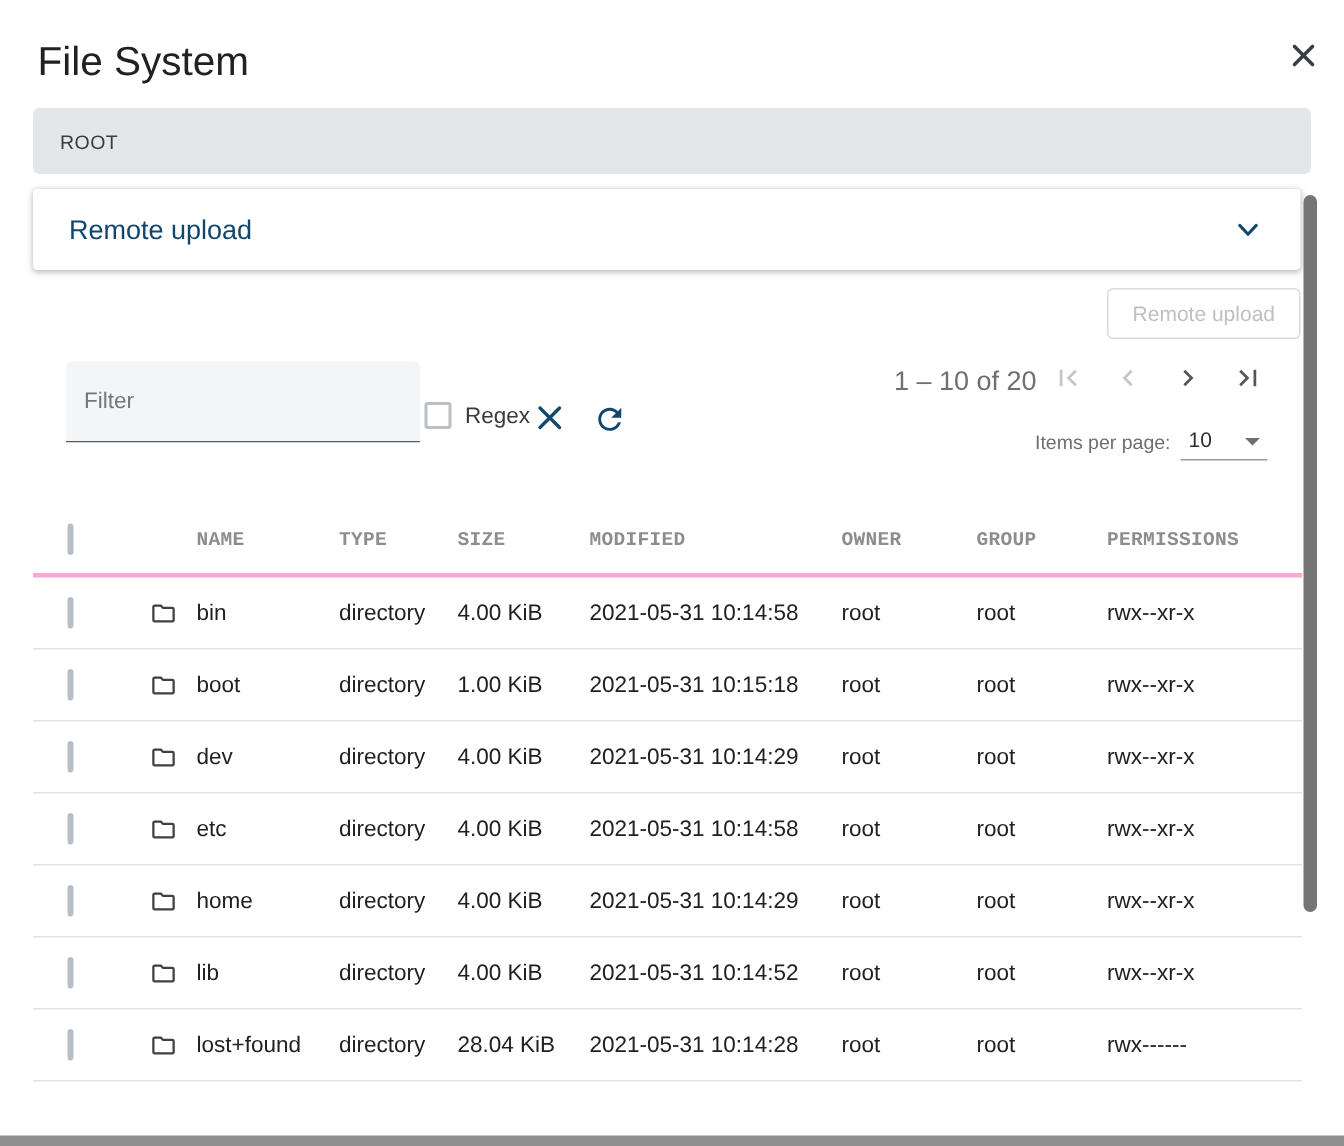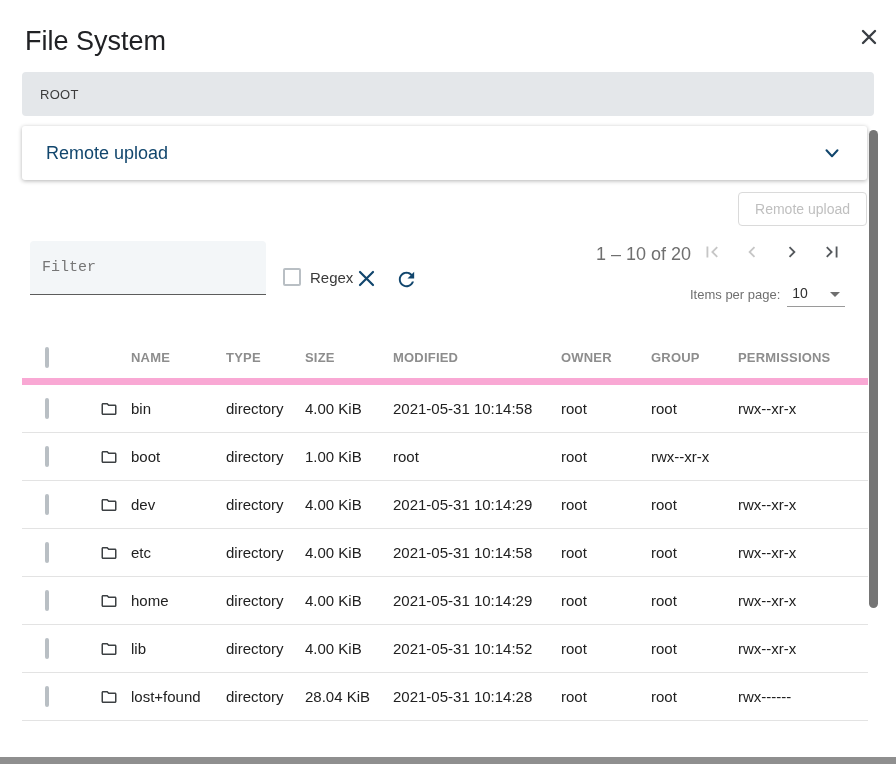--- a/index.html
+++ b/index.html
@@ -26,23 +26,23 @@
     background:#fff; border-radius:3px; box-shadow:0 1px 4px rgba(0,0,0,.3);
     display:flex; align-items:center; justify-content:space-between; padding:0 24px; cursor:pointer; }
   .exp-title { font-size:18px; color:#11466d; }
 
   
   .actions { position:absolute; left:22px; top:192px; width:845px; display:flex; justify-content:flex-end; gap:8px; }
   .btn-disabled { height:34px; padding:0 16px; background:#fff; border:1px solid #dadada;
     border-radius:4px; color:#bfbfbf; font-size:14px; font-family:inherit; }
 
   
-  .filter-input { position:absolute; left:30px; top:241px; width:236px; height:54px;
+  .filter-input { position:absolute; left:44px; top:241px; width:236px; height:54px;
     background:#f3f6f8; border:none; border-bottom:1px solid #5c5c5c; border-radius:4px 4px 0 0;
-    padding:0 12px; font-size:15px; font-family:Liberation Mono, monospace; color:#212121; outline:none; }
+    padding:0 12px; font-size:15px; font-family:Liberation Sans, sans-serif; color:#212121; outline:none; }
   .filter-input::placeholder { color:#767676; }
 
   .regex-group { position:absolute; left:283px; top:268px; display:flex; align-items:center;justify-content:center; }
   .checkbox { width:18px; height:18px; border:2px solid #b9bfc4; border-radius:2px; background:#fff; cursor:pointer; flex:0 0 auto; }
   .regex-label { margin-left:9px; font-size:15px; color:#3a3a3a; }
   .icon-btn { background:none; border:none; cursor:pointer; position:absolute; width:28px; height:28px;
     display:flex; align-items:center; justify-content:center; }
   .clear-btn { left:352px; top:264px; }
   .refresh-btn { left:392px; top:265px; }
 
@@ -54,21 +54,21 @@
   .ipp-label { font-size:13px; color:#6f6f6f; padding-top:3px;text-align:center; }
   .ipp-select { margin-left:7px; width:58px; border-bottom:1px solid #9a9a9a;
     display:flex; justify-content:space-between; align-items:center; padding:1px 5px 5px 5px; cursor:pointer; }
   .ipp-value { font-size:14px; color:#2f2f2f; }
   .dd-arrow { width:0; height:0; border-left:5px solid transparent; border-right:5px solid transparent; border-top:5px solid #6f6f6f; margin-top:3px; }
 
   
   .table { position:absolute; left:22px; top:337px; width:846px; }
   .tr { display:grid; grid-template-columns:78px 31px 95px 79px 88px 168px 90px 87px 1fr;
     align-items:center; height:48px; border-bottom:1px solid #e3e3e3; }
-  .thead { border-bottom:7px solid #f9a8d4; }
+  .thead { border-bottom:3px solid #f9a8d4;font-family:Liberation Mono, monospace; }
   .th { font-size:13px; font-weight:700; color:#8d8d8d; letter-spacing:.2px; }
   .td { font-size:15px; color:#212121; }
   .c-sel { padding-left:23px; }
   .folder-icon { display:block; }
 
   
   .v-scrollbar { position:absolute; left:869px; top:130px; width:9px; height:478px; background:#757575; border-radius:5px; }
   .h-scrollbar { position:absolute; left:0; bottom:0; width:896px; height:7px; background:#8f8f8f; }
 </style>
 </head>
@@ -182,20 +182,21 @@
         <div class="tr">
     <div class="td c-sel"><span class="checkbox"></span></div>
     <div class="td">
       <svg class="folder-icon" width="18" height="18" viewBox="0 0 24 24">
         <path fill="#3c4043" d="M20 6h-8l-2-2H4c-1.1 0-2 .9-2 2v12c0 1.1.9 2 2 2h16c1.1 0 2-.9 2-2V8c0-1.1-.9-2-2-2zm0 12H4V6h5.17l2 2H20v10z"></path>
       </svg>
     </div>
     <div class="td">boot</div>
     <div class="td">directory</div>
     <div class="td">1.00 KiB</div>
+    <div class="td">2021-05-31 10:15:18</div>
     <div class="td">root</div>
     <div class="td">root</div>
     <div class="td">rwx--xr-x</div>
   </div>
         <div class="tr">
     <div class="td c-sel"><span class="checkbox"></span></div>
     <div class="td">
       <svg class="folder-icon" width="18" height="18" viewBox="0 0 24 24">
         <path fill="#3c4043" d="M20 6h-8l-2-2H4c-1.1 0-2 .9-2 2v12c0 1.1.9 2 2 2h16c1.1 0 2-.9 2-2V8c0-1.1-.9-2-2-2zm0 12H4V6h5.17l2 2H20v10z"></path>
       </svg>

